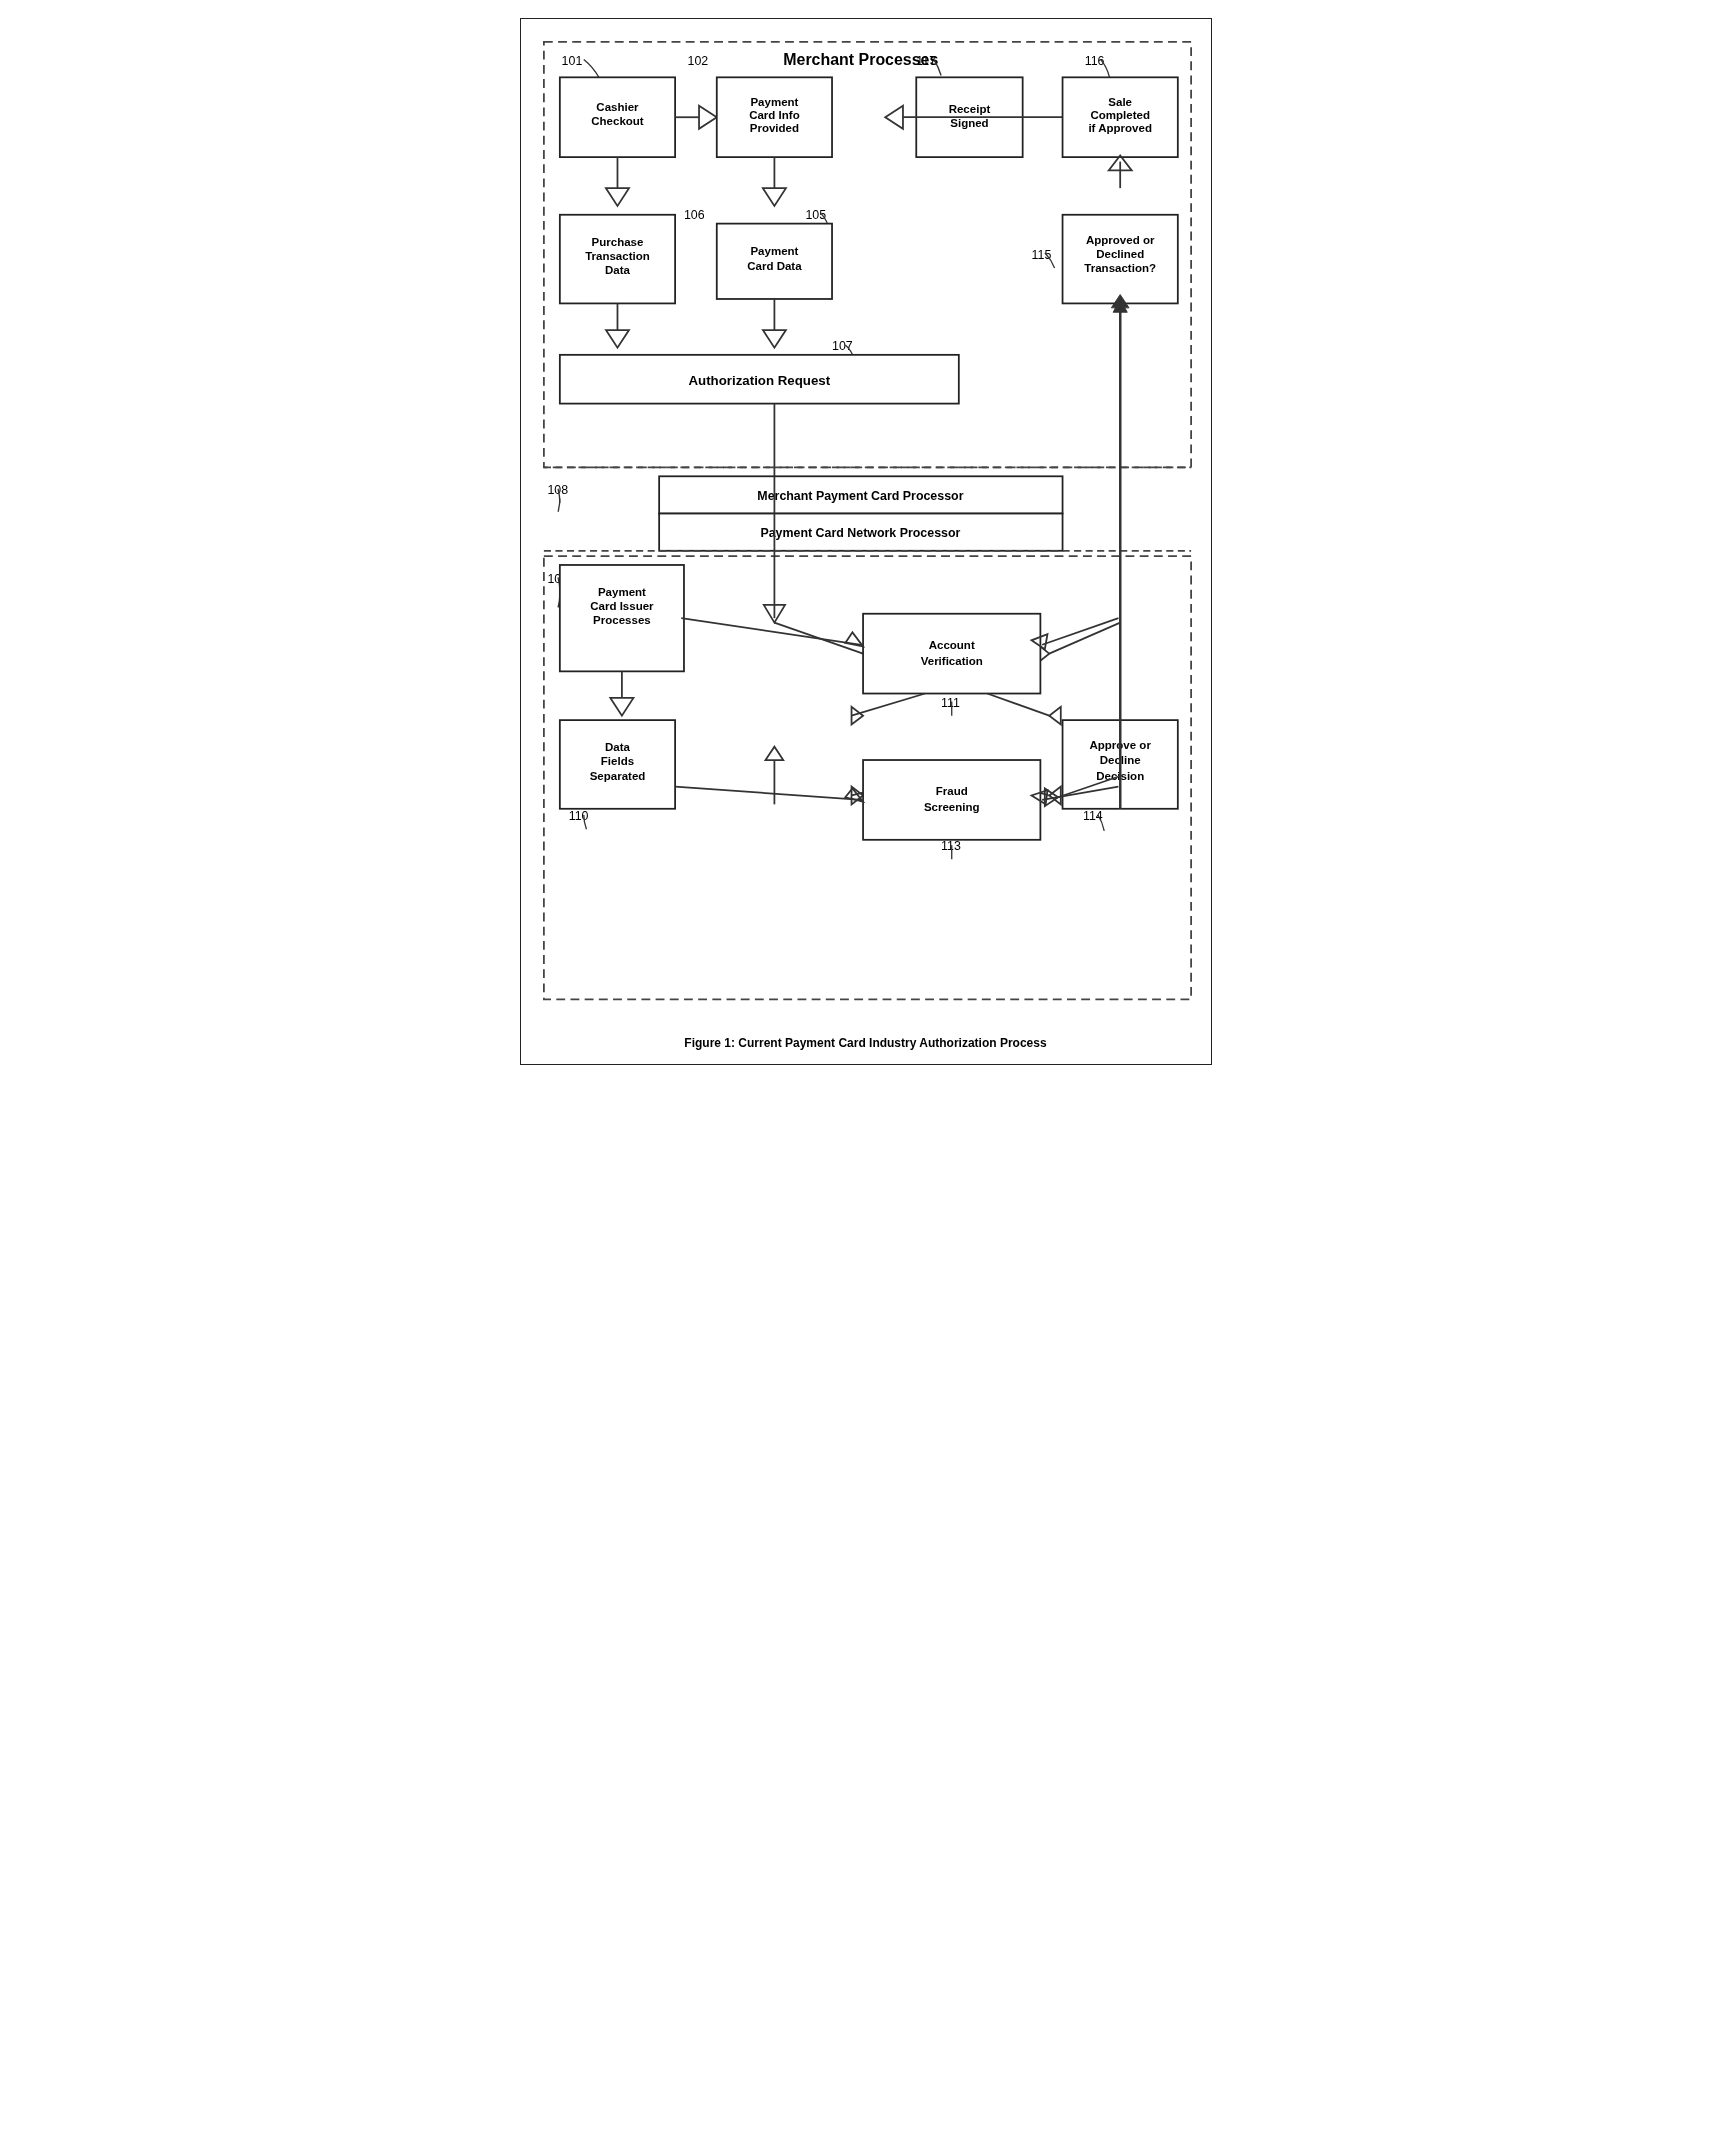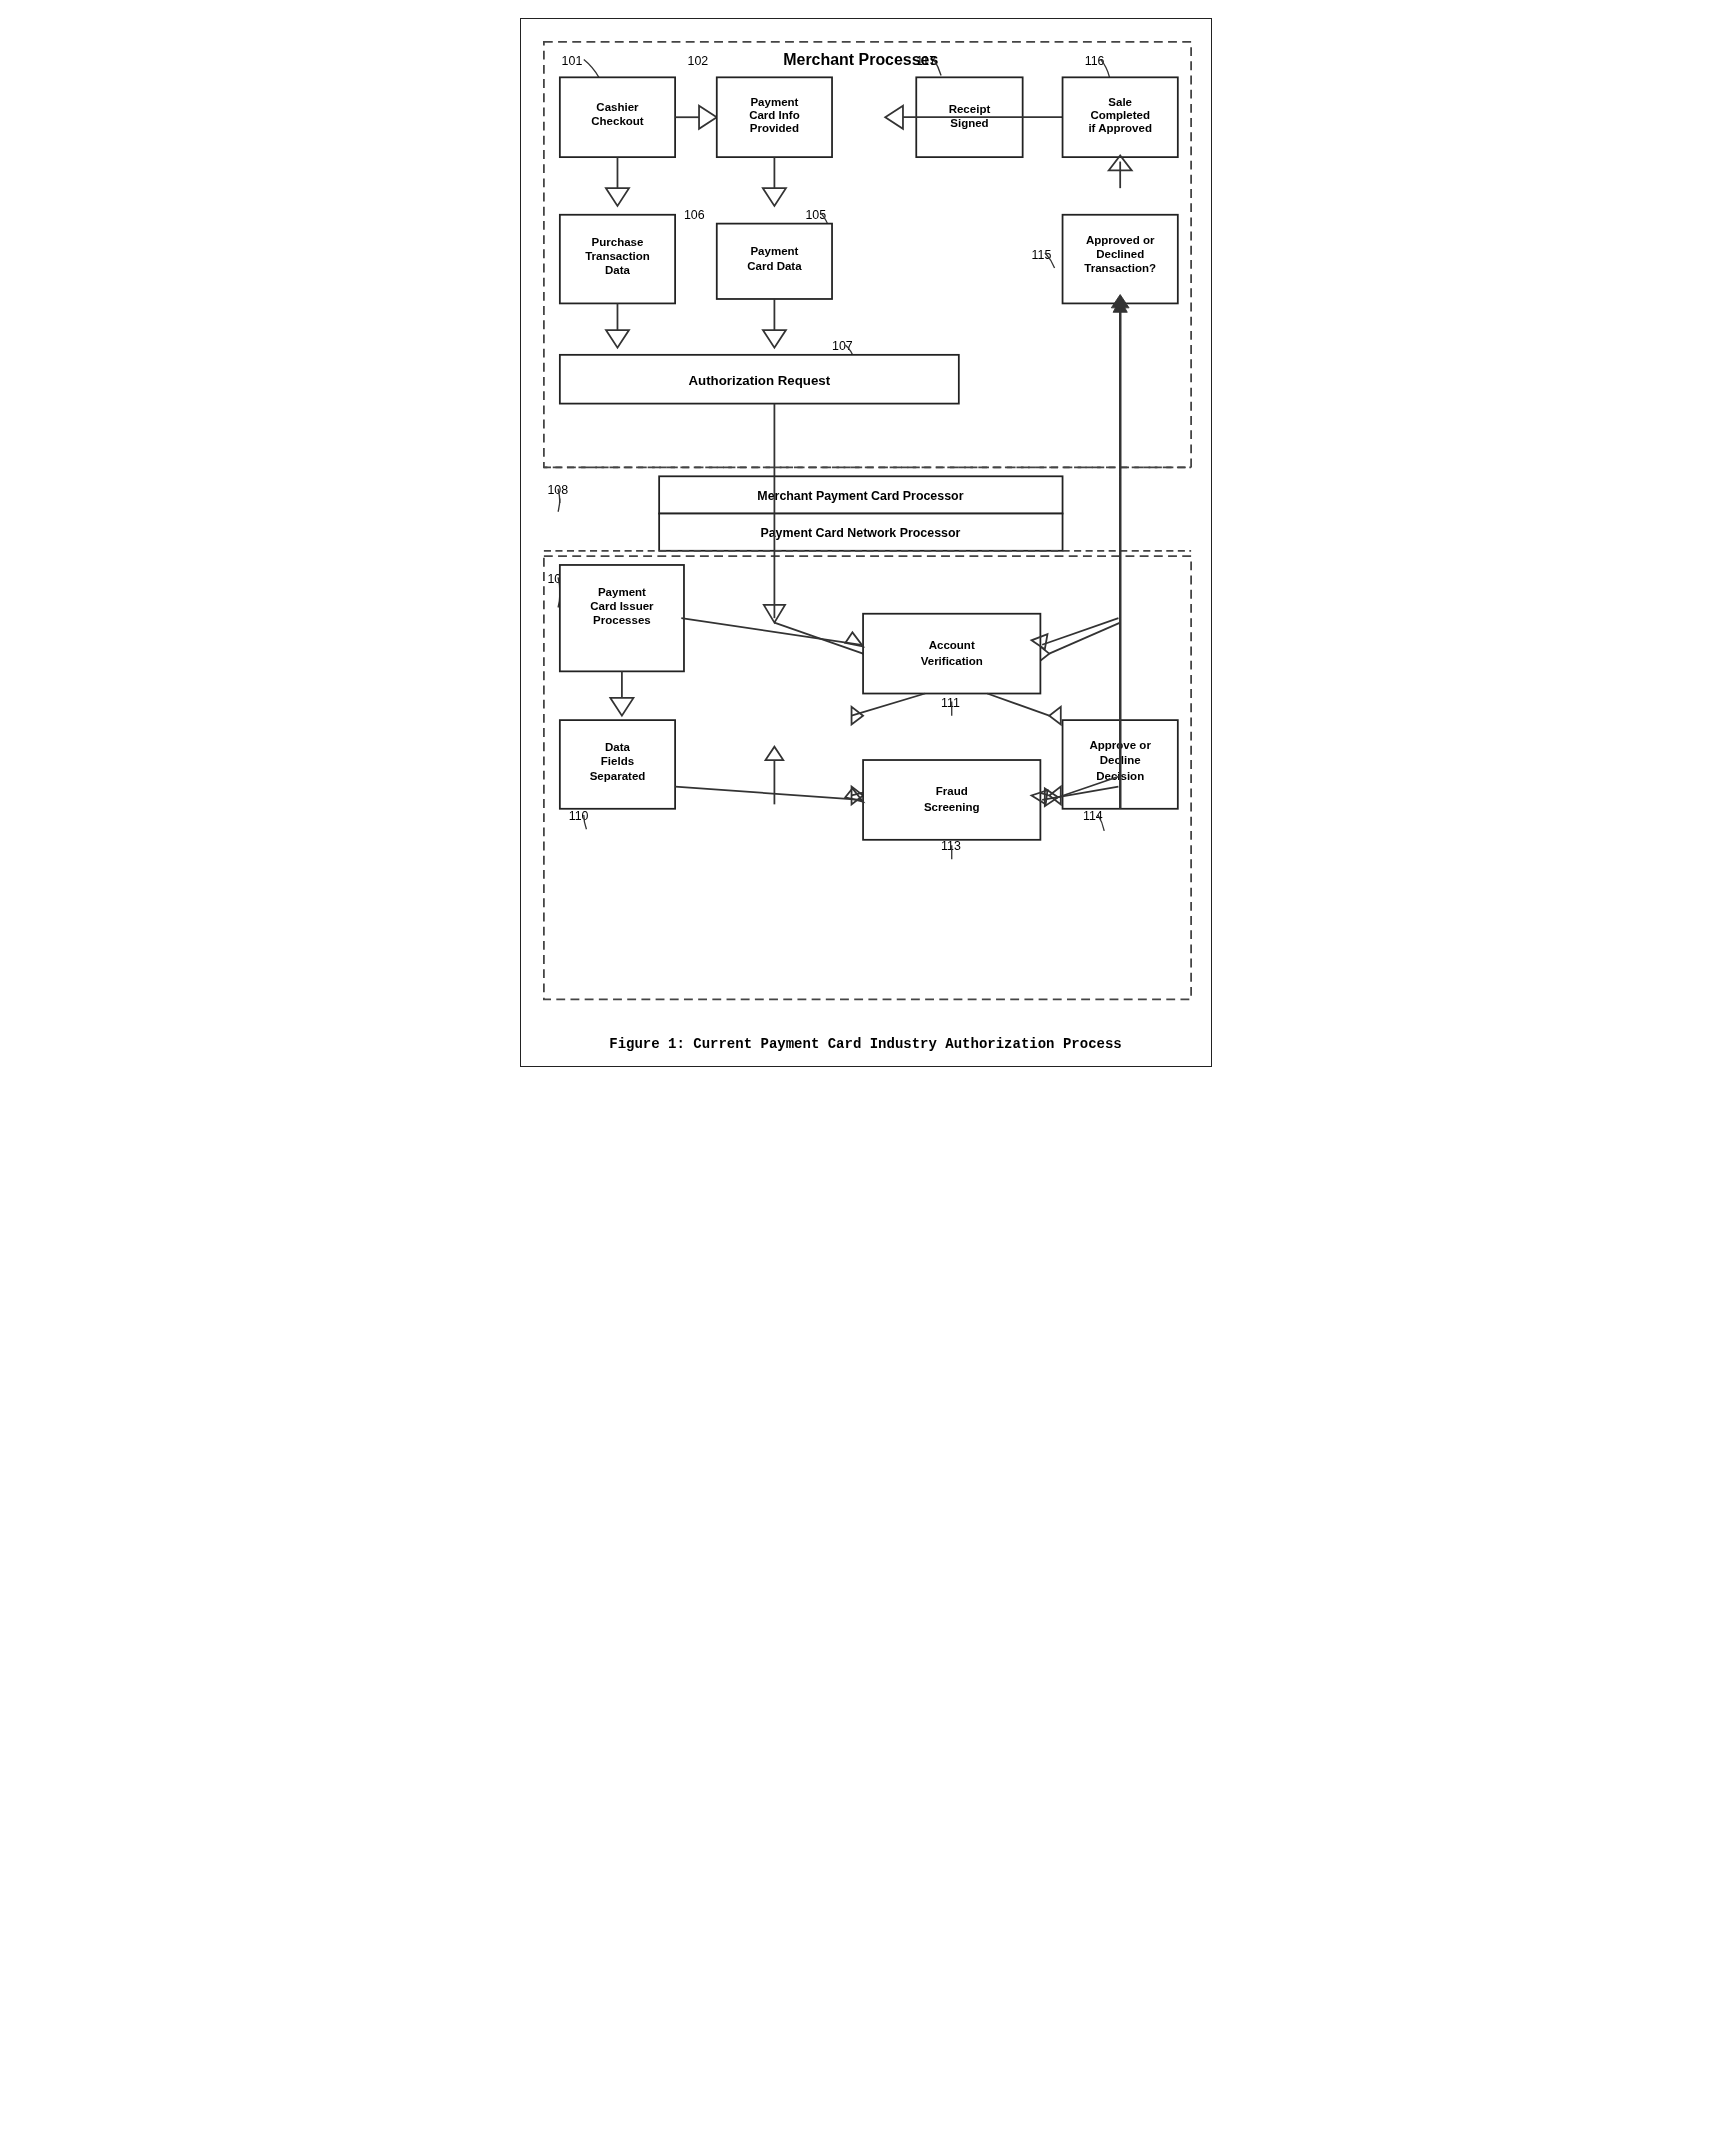--- a/index.html
+++ b/index.html
@@ -18,23 +18,22 @@
     .diagram-outer {
       border: 1.8px solid #222;
       padding: 14px;
       position: relative;
       background: #fff;
     }
     
     .figure-caption {
       text-align: center;
       font-weight: bold;
-      font-size: 14px;
+      font-size: 12px;
       margin-top: 10.6px;
-      font-family: Liberation Mono, monospace;
     }
   </style>
 </head>
 <body>
 
 <div class="page-container">
   <div class="diagram-outer">
 
     <svg width="665" height="993" viewBox="0 0 750 1120" xmlns="http://www.w3.org/2000/svg" style="display:block; margin:0 auto;">
 

